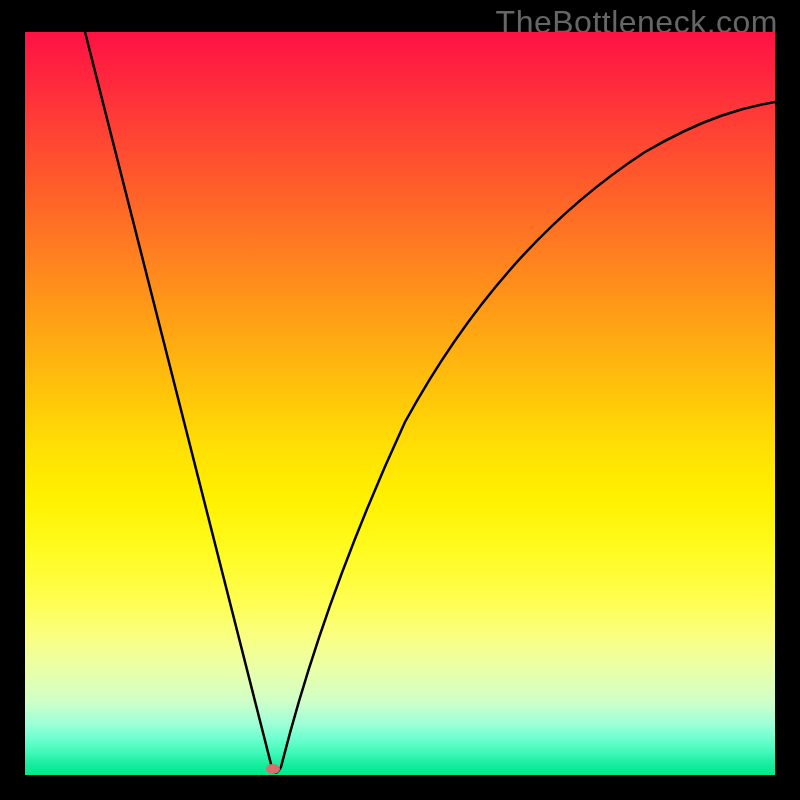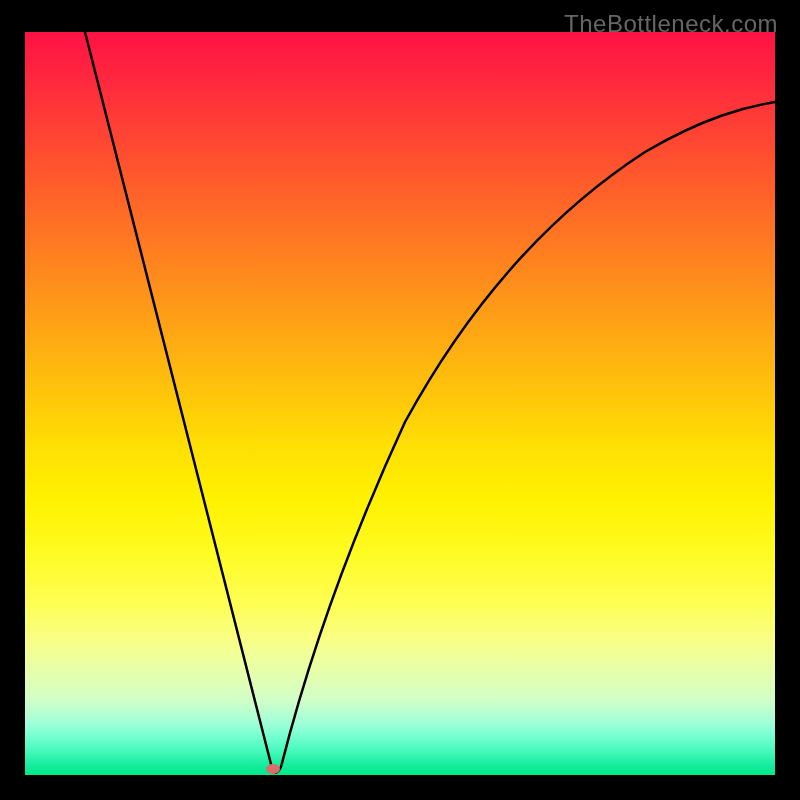--- a/index.html
+++ b/index.html
@@ -8,24 +8,23 @@
     position: absolute;
     top: 0; left: 0;
     width: 800px; height: 800px;
     background: #000;
   }
   .watermark {
     position: absolute;
     top: 4px;
     right: 22px;
     color: #666;
-    font-size: 24px;
+    font-size: 32px;
     font-weight: normal;
     letter-spacing: 0.5px;
-    margin-top: 6px;
   }
   .plot {
     position: absolute;
     top: 32px;
     left: 25px;
     width: 750px;
     height: 743px;
     background: linear-gradient(to bottom,
       #ff1244 0%,
       #ff2a3d 7%,

